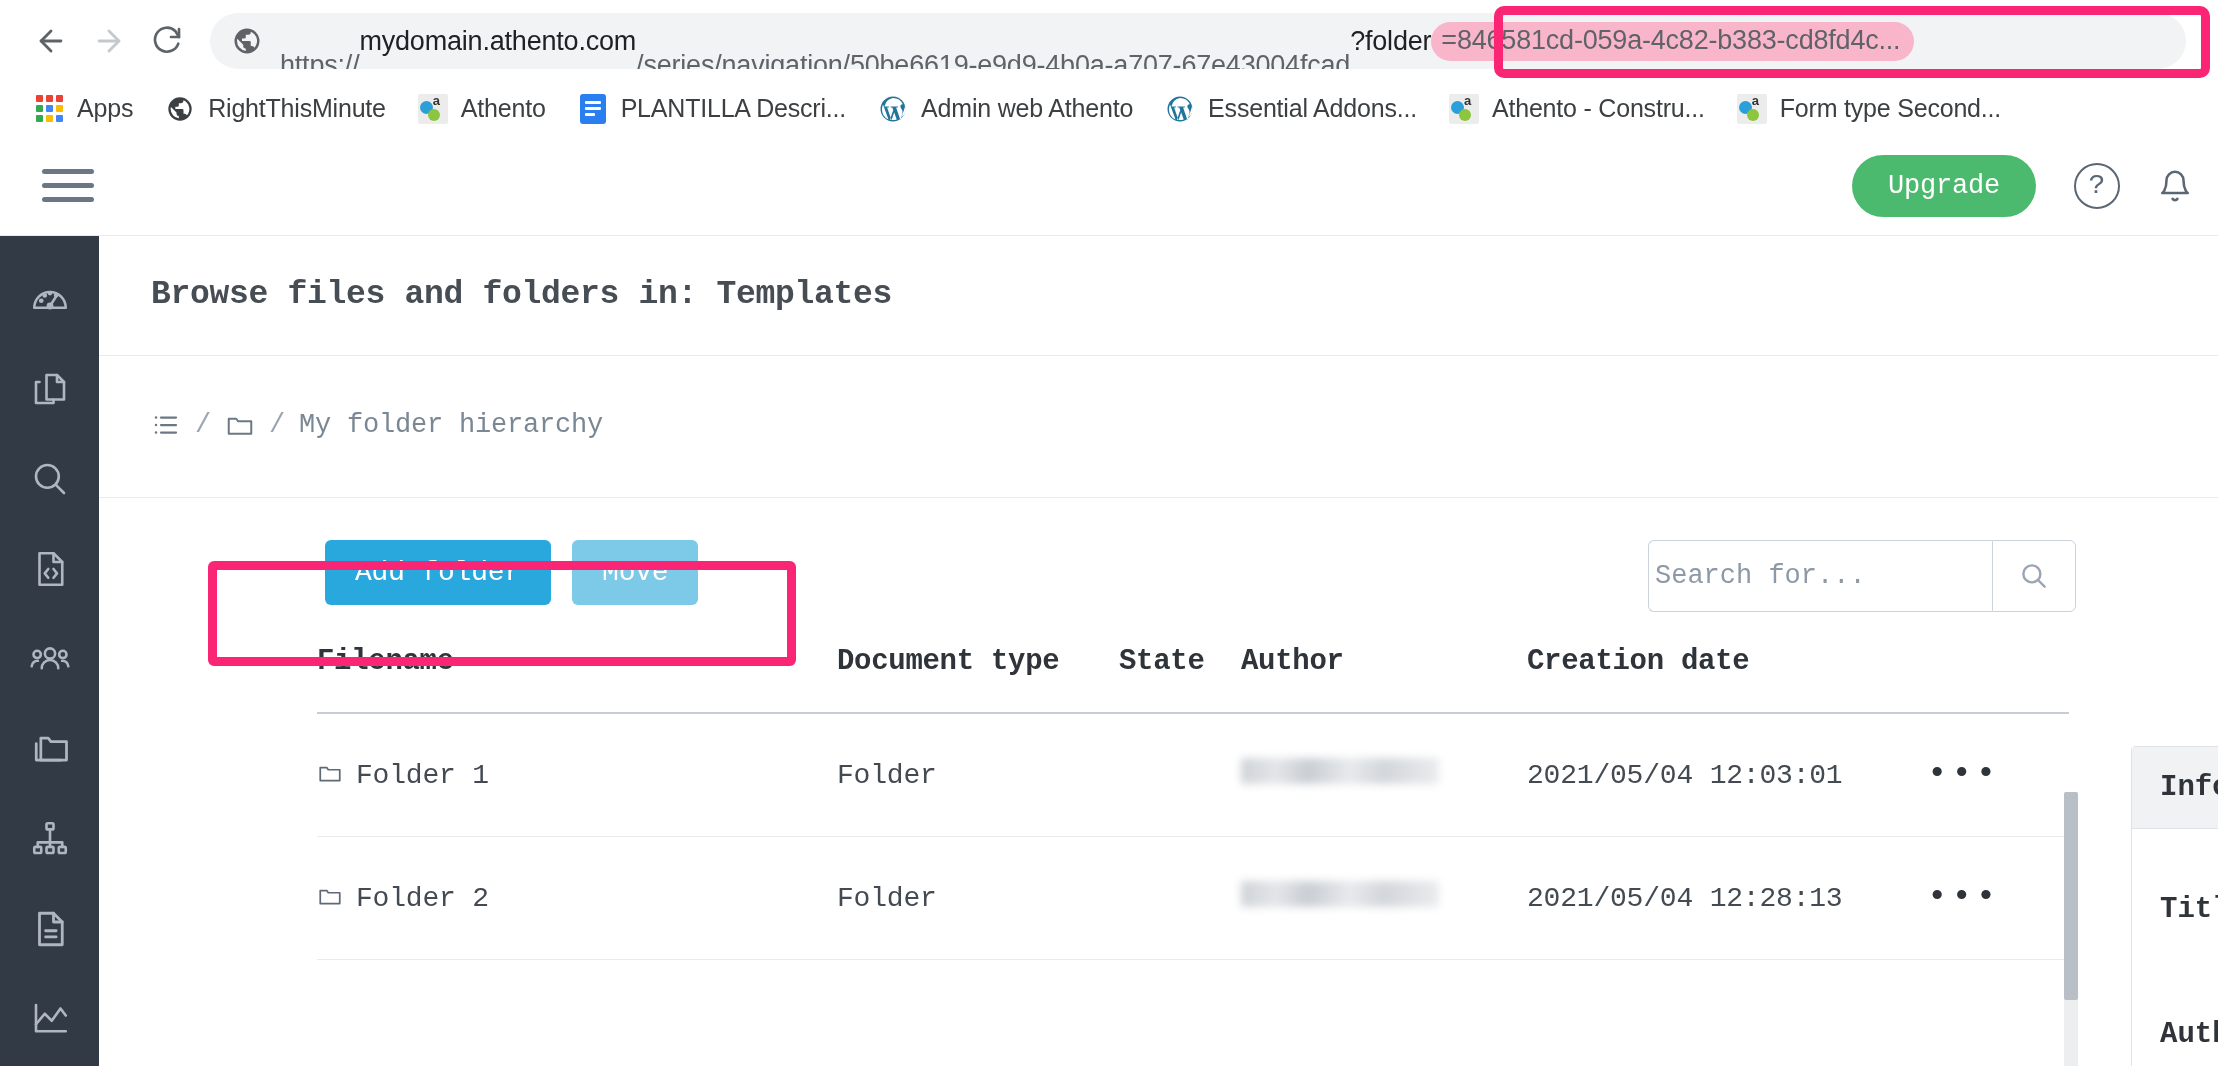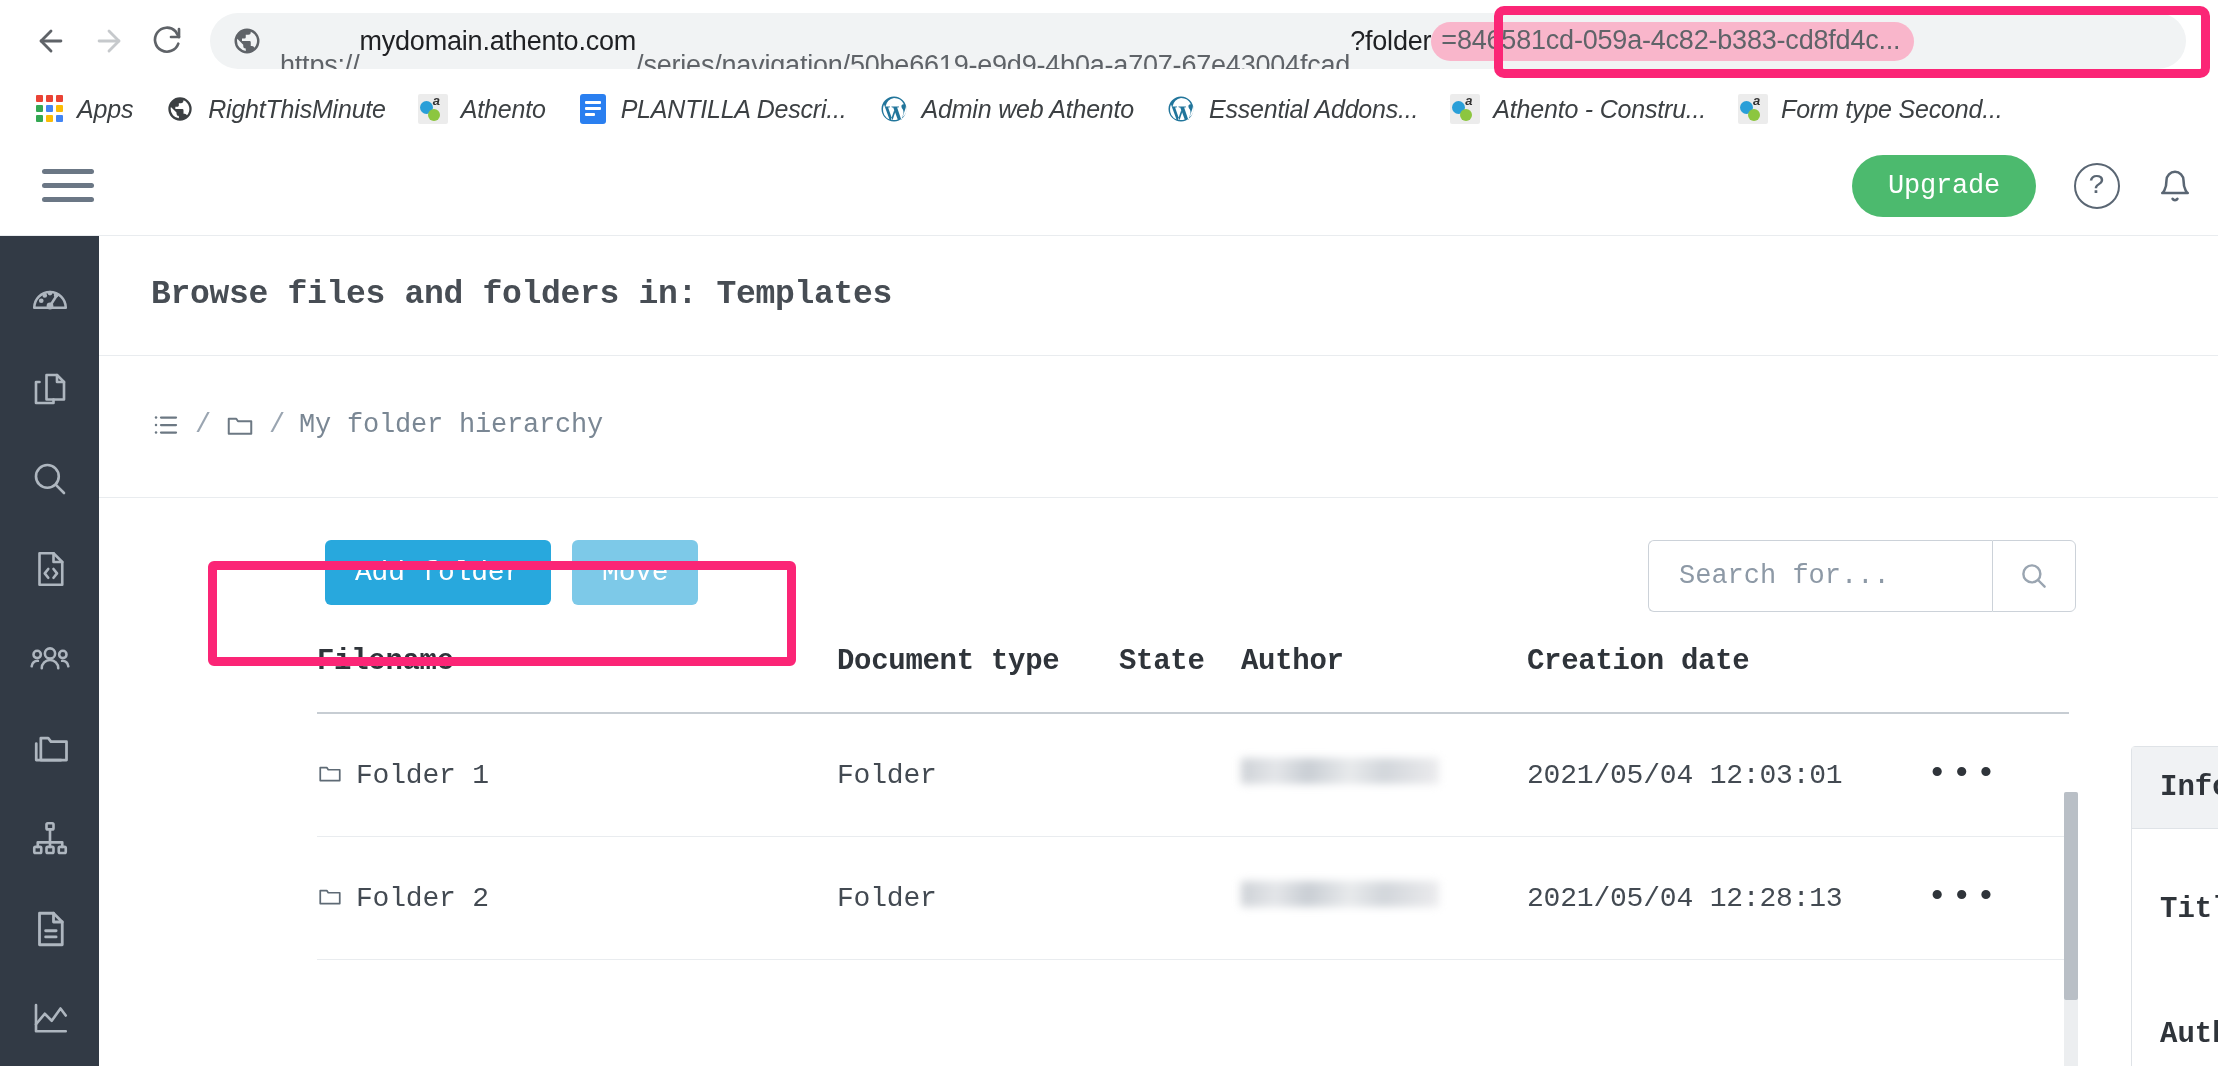--- a/index.html
+++ b/index.html
@@ -48,22 +48,22 @@
     width: 716px; height: 72px;
     border: 9px solid #fb2576; border-radius: 10px;
     pointer-events: none; z-index: 40;
   }
 
   .bookmarks-row {
     height: 54px; display: flex; align-items: center; gap: 0px;
     padding: 0 18px; background: #ffffff; border-bottom: 1px solid #ffffff;
   }
   .bm {
-    display: flex; align-items: flex-end; gap: 13px;
-    padding: 6px 16px; border-radius: 6px; white-space: nowrap; font-style: italic;
+    display: flex; align-items: flex-start; gap: 13px;
+    padding: 6px 16px; border-radius: 6px; white-space: nowrap;
   }
   .bm-label { font-size: 25px; color: #3c4043; letter-spacing: -0.2px; }
   .bm-ico { width: 30px; height: 30px; flex: 0 0 auto; display: flex; align-items: center; justify-content: center; }
 
   
   .apps-grid { display: grid; grid-template-columns: repeat(3, 7px); grid-template-rows: repeat(3, 7px); gap: 3px; }
   .apps-grid i { display: block; width: 7px; height: 7px; border-radius: 1px; }
 
   .ath-ico {
     width: 30px; height: 30px; background: #ececec; position: relative; border-radius: 2px;
@@ -151,21 +151,21 @@
   }
   .btn-primary { background: #28a8dd; }
   .btn-muted { background: #7dc9e8; }
 
   .search-wrap {
     position: absolute; left: 1549px; top: 42px;
     display: flex; height: 72px;
   }
   .search-input {
     width: 344px; height: 72px; border: 1px solid #ccd2d9; border-right: none;
-    border-radius: 6px 0 0 6px; font-size: 27px; padding: 0 30px;
+    border-radius: 6px 0 0 6px; font-size: 27px; padding: 0 6px;
     color: #5a6673; font-family: inherit; outline: none; background: #fff;
   }
   .search-input::placeholder { color: #8d99a6; }
   .search-btn {
     width: 84px; height: 72px; border: 1px solid #ccd2d9; border-radius: 0 6px 6px 0;
     background: #fff; display: flex; align-items: center; justify-content: center;
     color: #9aa5b1; cursor: pointer;
   }
 
   

